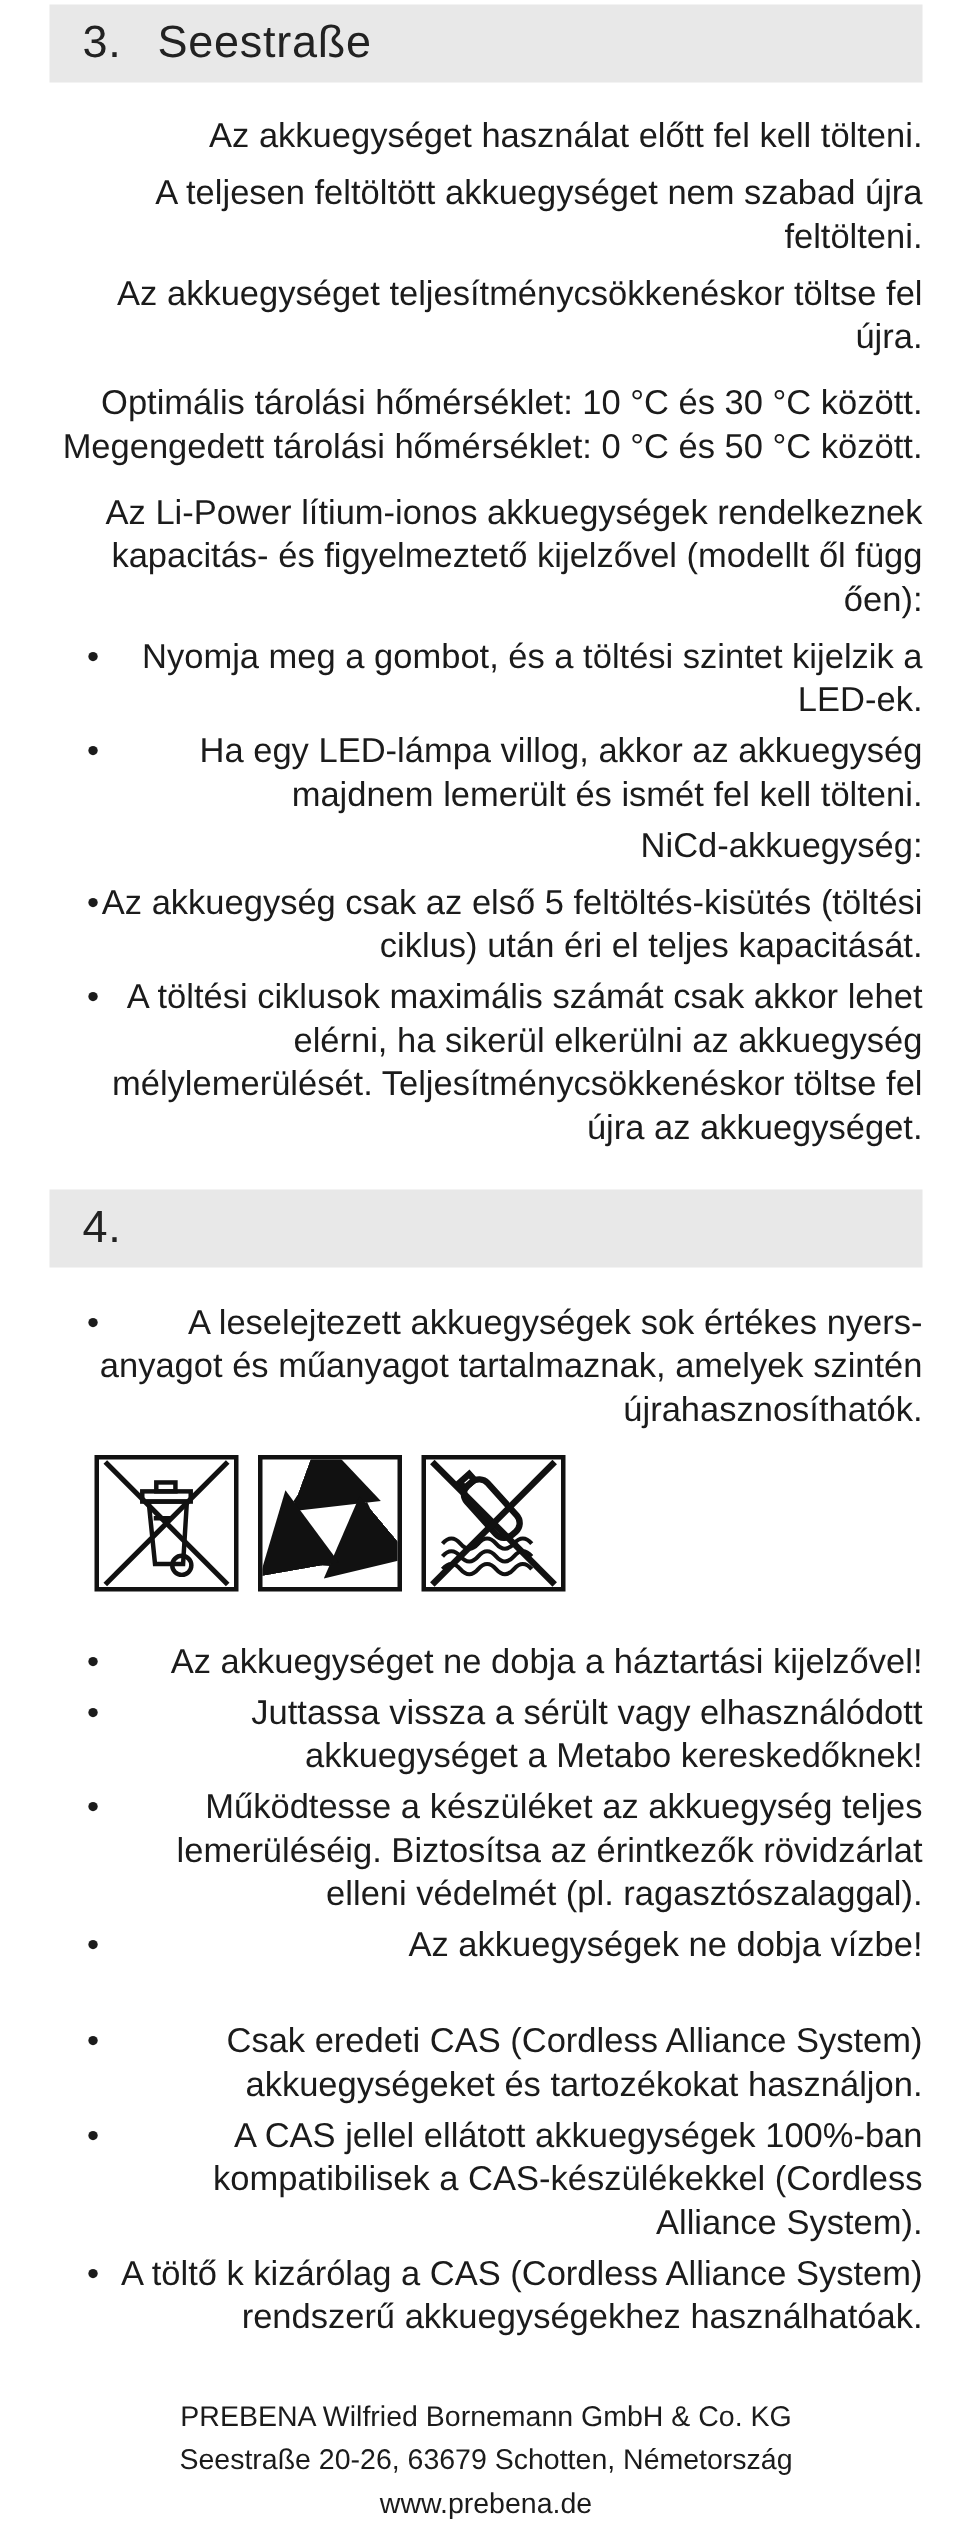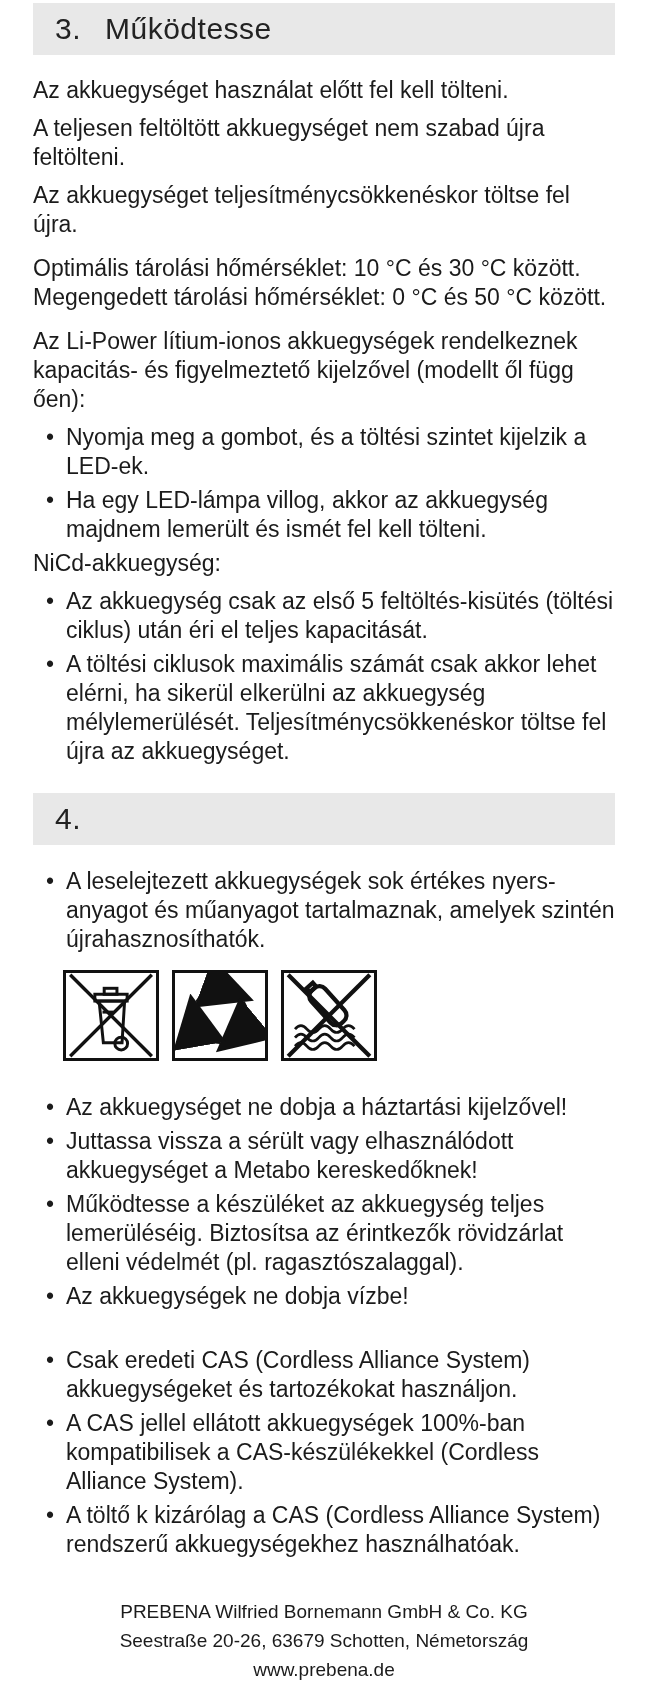--- a/index.html
+++ b/index.html
@@ -8,21 +8,21 @@
     color:#1b1b1b;font-family:"Liberation Sans","DejaVu Sans",sans-serif;
     -webkit-font-smoothing:antialiased;
   }
   .page{padding:3px 34px 0 33px;}
   .section-heading{
     background:#e8e8e8;height:52px;display:flex;align-items:center;
     font-size:30px;letter-spacing:0.5px;padding-left:22px;margin:0 0 0 0;
     color:#222;
   }
   .section-heading .num{width:50px;flex:0 0 auto;}
-  .body-text{font-size:23px;line-height:29px;}
+  .body-text{font-size:23px;line-height:29px;text-align:right;}
   p.para{margin:0 0 9px 0;}
   p.first{margin-top:21px;}
   p.spaced{margin-top:15px;}
   .bullet-item{display:flex;margin:0 0 5px 0;}
   .bullet-item .marker{flex:0 0 33px;padding-left:13px;box-sizing:border-box;}
   .bullet-item .btext{flex:1;}
   .label-line{margin:2px 0 7px 0;}
   .icons-row{display:flex;gap:13px;margin:16px 0 32px 30px;}
   .sym{
     width:90px;height:85px;border:3px solid #111;background:#fff;
@@ -32,21 +32,21 @@
   .gap-block{height:30px;}
   .footer{margin-top:38px;text-align:center;font-size:19px;line-height:29px;}
 </style>
 </head>
 <body>
 
 <div class="page">
 
   <div class="section-heading">
     <span class="num">3.</span>
-    <span>Működtesse</span>
+    <span>Seestraße</span>
   </div>
 
   <div class="body-text">
     <p class="para first">Az akkuegységet használat előtt fel kell tölteni.</p>
     <p class="para">A teljesen feltöltött akkuegységet nem szabad újra feltölteni.</p>
     <p class="para">Az akkuegységet teljesítménycsökkenéskor töltse fel újra.</p>
     <p class="para spaced">Optimális tárolási hőmérséklet: 10 °C és 30 °C között. Megengedett tárolási hőmérséklet: 0 °C és 50 °C között.</p>
     <p class="para spaced">Az Li-Power lítium-ionos akkuegységek rendelkeznek kapacitás- és figyelmeztető kijelzővel (modellt ől függ ően):</p>
 
     <div class="bullet-item">

